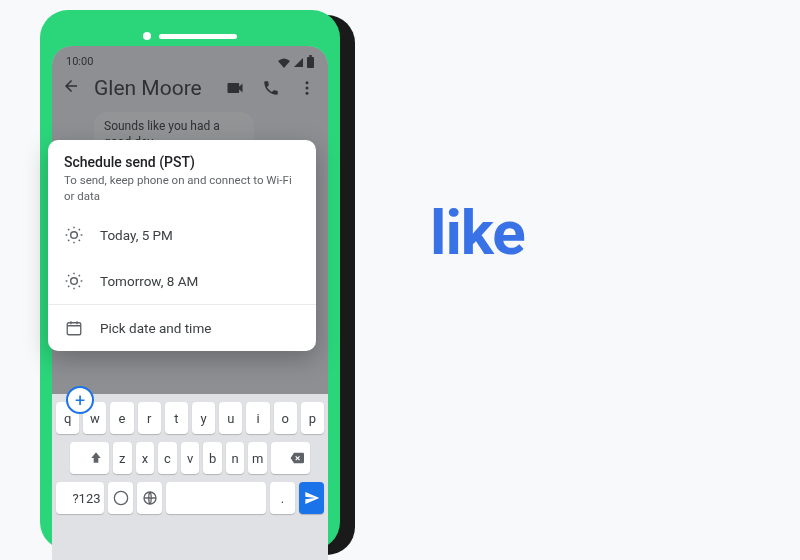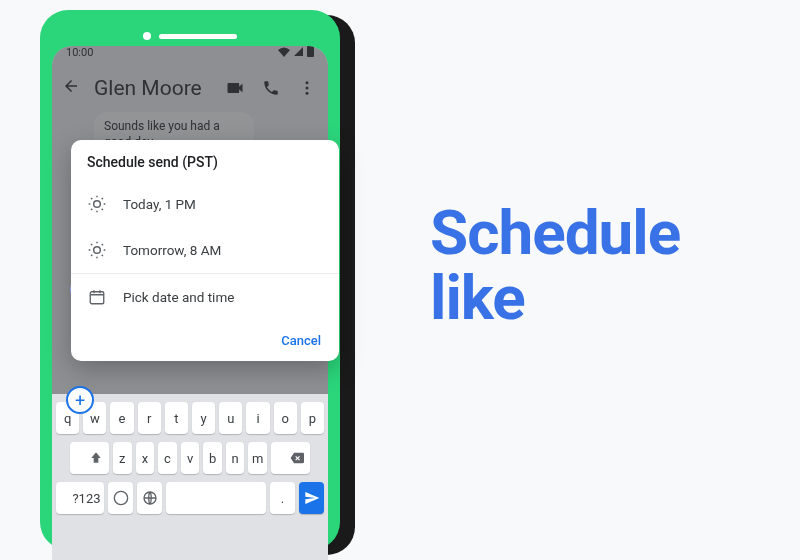--- a/index.html
+++ b/index.html
@@ -10,21 +10,21 @@
     
     .phone-shadow { position: absolute; left: 55px; top: 15px; width: 300px; height: 540px; background: #1a1a1a; border-radius: 28px; }
     .phone-frame { position: absolute; left: 40px; top: 10px; width: 300px; height: 540px; background: #2bd67b; border-radius: 28px; padding: 12px 12px 0 12px; }
     .phone-notch { position: absolute; top: 22px; left: 50%; transform: translateX(-50%); display: flex; align-items: center; gap: 8px; }
     .notch-dot { width: 8px; height: 8px; background: #fff; border-radius: 50%; }
     .notch-bar { width: 78px; height: 5px; background: #fff; border-radius: 3px; }
     
     .phone-screen { width: 100%; height: 100%; background: #e8eaed; border-radius: 20px 20px 0 0; margin-top: 24px; overflow: hidden; position: relative; filter: blur(0.5px); }
     
     
-    .status-bar { height: 22px; display: flex; align-items: flex-start; justify-content: space-between; padding: 0 14px; font-size: 11px; color: #3c4043; }
+    .status-bar { height: 22px; display: flex; align-items: flex-end; justify-content: space-between; padding: 0 14px; font-size: 11px; color: #3c4043; }
     .status-icons { display: flex; gap: 4px; align-items: center; }
     .sig-icon { width: 0; height: 0; border-left: 9px solid transparent; border-bottom: 9px solid #3c4043; }
     .batt-icon { width: 7px; height: 11px; background: #3c4043; border-radius: 1px; position: relative; }
     .batt-icon:before { content: ''; position: absolute; top: -2px; left: 2px; width: 3px; height: 2px; background: #3c4043; border-radius: 1px; }
     
     
     .conv-header { height: 40px; display: flex; align-items: center; padding: 0 10px; gap: 14px; }
     .back-arrow svg, .hdr-icon svg { fill: #3c4043; }
     .contact-name { font-size: 21px; color: #3c4043; flex: 1; font-weight: 400; }
     .hdr-icon { width: 22px; height: 22px; display: flex; align-items: center; justify-content: center; }
@@ -37,21 +37,21 @@
     
     
     .kb { position: absolute; bottom: 0; left: 0; right: 0; height: 180px; background: #dfe1e5; padding: 8px 4px; }
     .kb-row { display: flex; justify-content: space-around; gap: 4px; margin-bottom: 8px; }
     .kb-key { flex: 1; height: 32px; background: #fff; border-radius: 4px; display: flex; align-items: center; justify-content: center; font-size: 13px; color: #3c4043; box-shadow: 0 1px 1px rgba(0,0,0,0.2); }
     .kb-key.wide { flex: 1.4; padding-left: 13px; }
     .kb-key.space { flex: 4; }
     .kb-key.blue { background: #1a73e8; color: #fff; }
     
     
-    .dialog { position: absolute; top: 140px; left: 48px; width: 268px; background: #fff; border-radius: 10px; box-shadow: 0 8px 24px rgba(0,0,0,0.25); overflow: hidden; z-index: 10; filter: none; margin-left: 23px; }
+    .dialog { position: absolute; top: 140px; left: 48px; width: 268px; background: #fff; border-radius: 10px; box-shadow: 0 8px 24px rgba(0,0,0,0.25); overflow: hidden; z-index: 10; filter: none; }
     .dlg-header { padding: 14px 16px 8px; }
     .dlg-title { font-size: 14px; font-weight: 500; color: #202124; margin-bottom: 3px; }
     .dlg-sub { font-size: 11.5px; color: #5f6368; line-height: 1.35; }
     .dlg-opt { display: flex; align-items: center; gap: 16px; padding: 13px 16px; cursor: pointer; }
     .dlg-opt-icon { width: 20px; height: 20px; display: flex; align-items: center; justify-content: center; flex-shrink: 0; }
     .dlg-opt-label { font-size: 13.5px; color: #3c4043; }
     .dlg-divider { height: 1px; background: #e8eaed; }
     .dlg-footer { padding: 10px 18px 12px; text-align: right; }
     .dlg-cancel { color: #1a73e8; font-size: 13px; font-weight: 500; background: none; border: none; cursor: pointer; }
     
@@ -176,30 +176,31 @@
           </div>
         </div>
       </div>
 
     </div>
   </div>
 
   <div class="dialog">
     <div class="dlg-header">
       <div class="dlg-title">Schedule send (PST)</div>
+      <div class="dlg-sub">To send, keep phone on and connect to Wi-Fi or data</div>
     </div>
 
     <div class="dlg-opt">
       <span class="dlg-opt-icon">
         <svg width="20" height="20" viewBox="0 0 24 24" fill="none" stroke="#5f6368" stroke-width="1.8">
             <circle cx="12" cy="12" r="4"></circle>
             <path d="M12 2v2M12 20v2M4.9 4.9l1.4 1.4M17.7 17.7l1.4 1.4M2 12h2M20 12h2M4.9 19.1l1.4-1.4M17.7 6.3l1.4-1.4"></path>
           </svg>
       </span>
-      <span class="dlg-opt-label">Today, 1 PM</span>
+      <span class="dlg-opt-label">Today, 5 PM</span>
     </div>
 
 
     <div class="dlg-opt">
       <span class="dlg-opt-icon">
         <svg width="20" height="20" viewBox="0 0 24 24" fill="none" stroke="#5f6368" stroke-width="1.8">
             <circle cx="12" cy="12" r="4"></circle>
             <path d="M12 2v2M12 20v2M4.9 4.9l1.4 1.4M17.7 17.7l1.4 1.4M2 12h2M20 12h2M4.9 19.1l1.4-1.4M17.7 6.3l1.4-1.4"></path>
           </svg>
       </span>
@@ -211,23 +212,19 @@
     <div class="dlg-opt">
       <span class="dlg-opt-icon">
         <svg width="18" height="18" viewBox="0 0 24 24" fill="none" stroke="#5f6368" stroke-width="1.8">
             <rect x="3" y="5" width="18" height="16" rx="2"></rect>
             <path d="M3 9h18M8 3v4M16 3v4"></path>
           </svg>
       </span>
       <span class="dlg-opt-label">Pick date and time</span>
     </div>
 
-    <div class="dlg-footer">
-      <button class="dlg-cancel">Cancel</button>
-    </div>
   </div>
 
   <div class="headline">
-    <div>Schedule</div>
     <div>like</div>
   </div>
 
 </div>
 
 </body></html>

